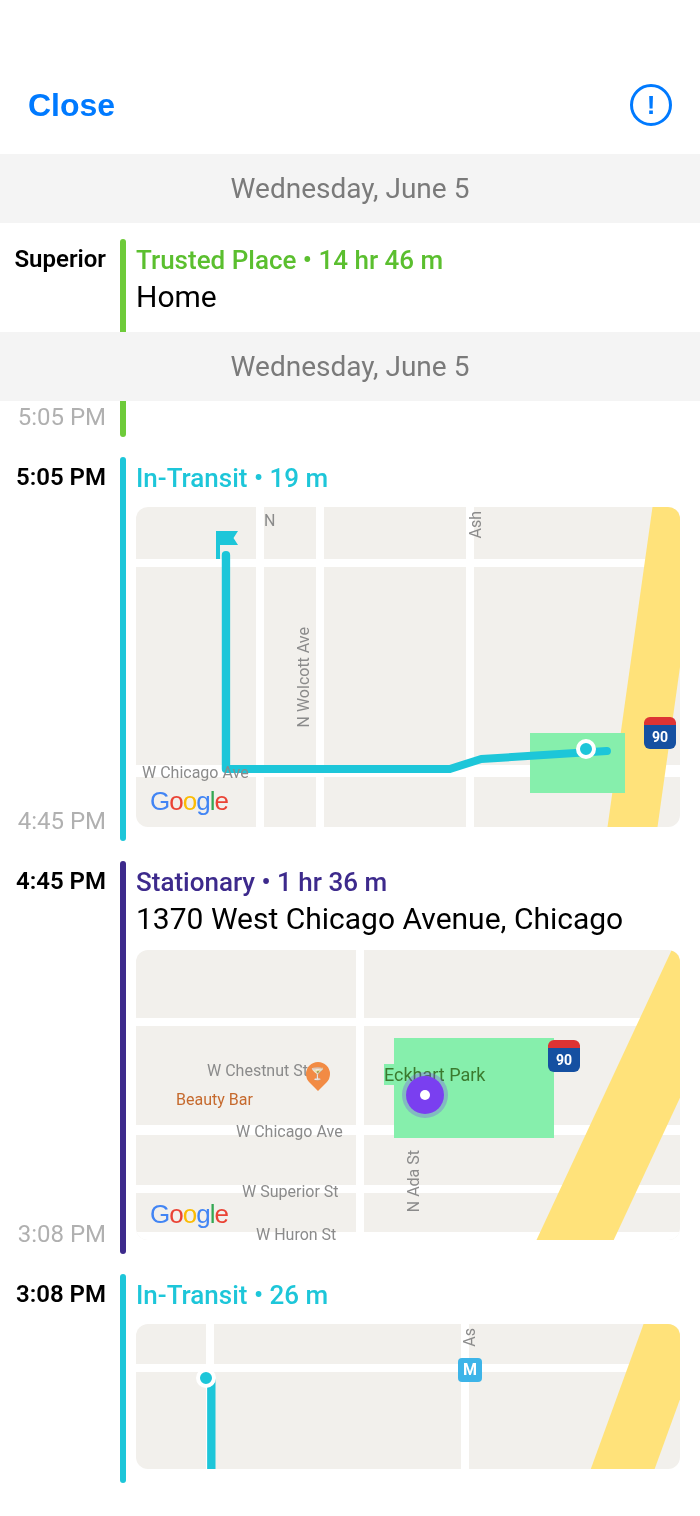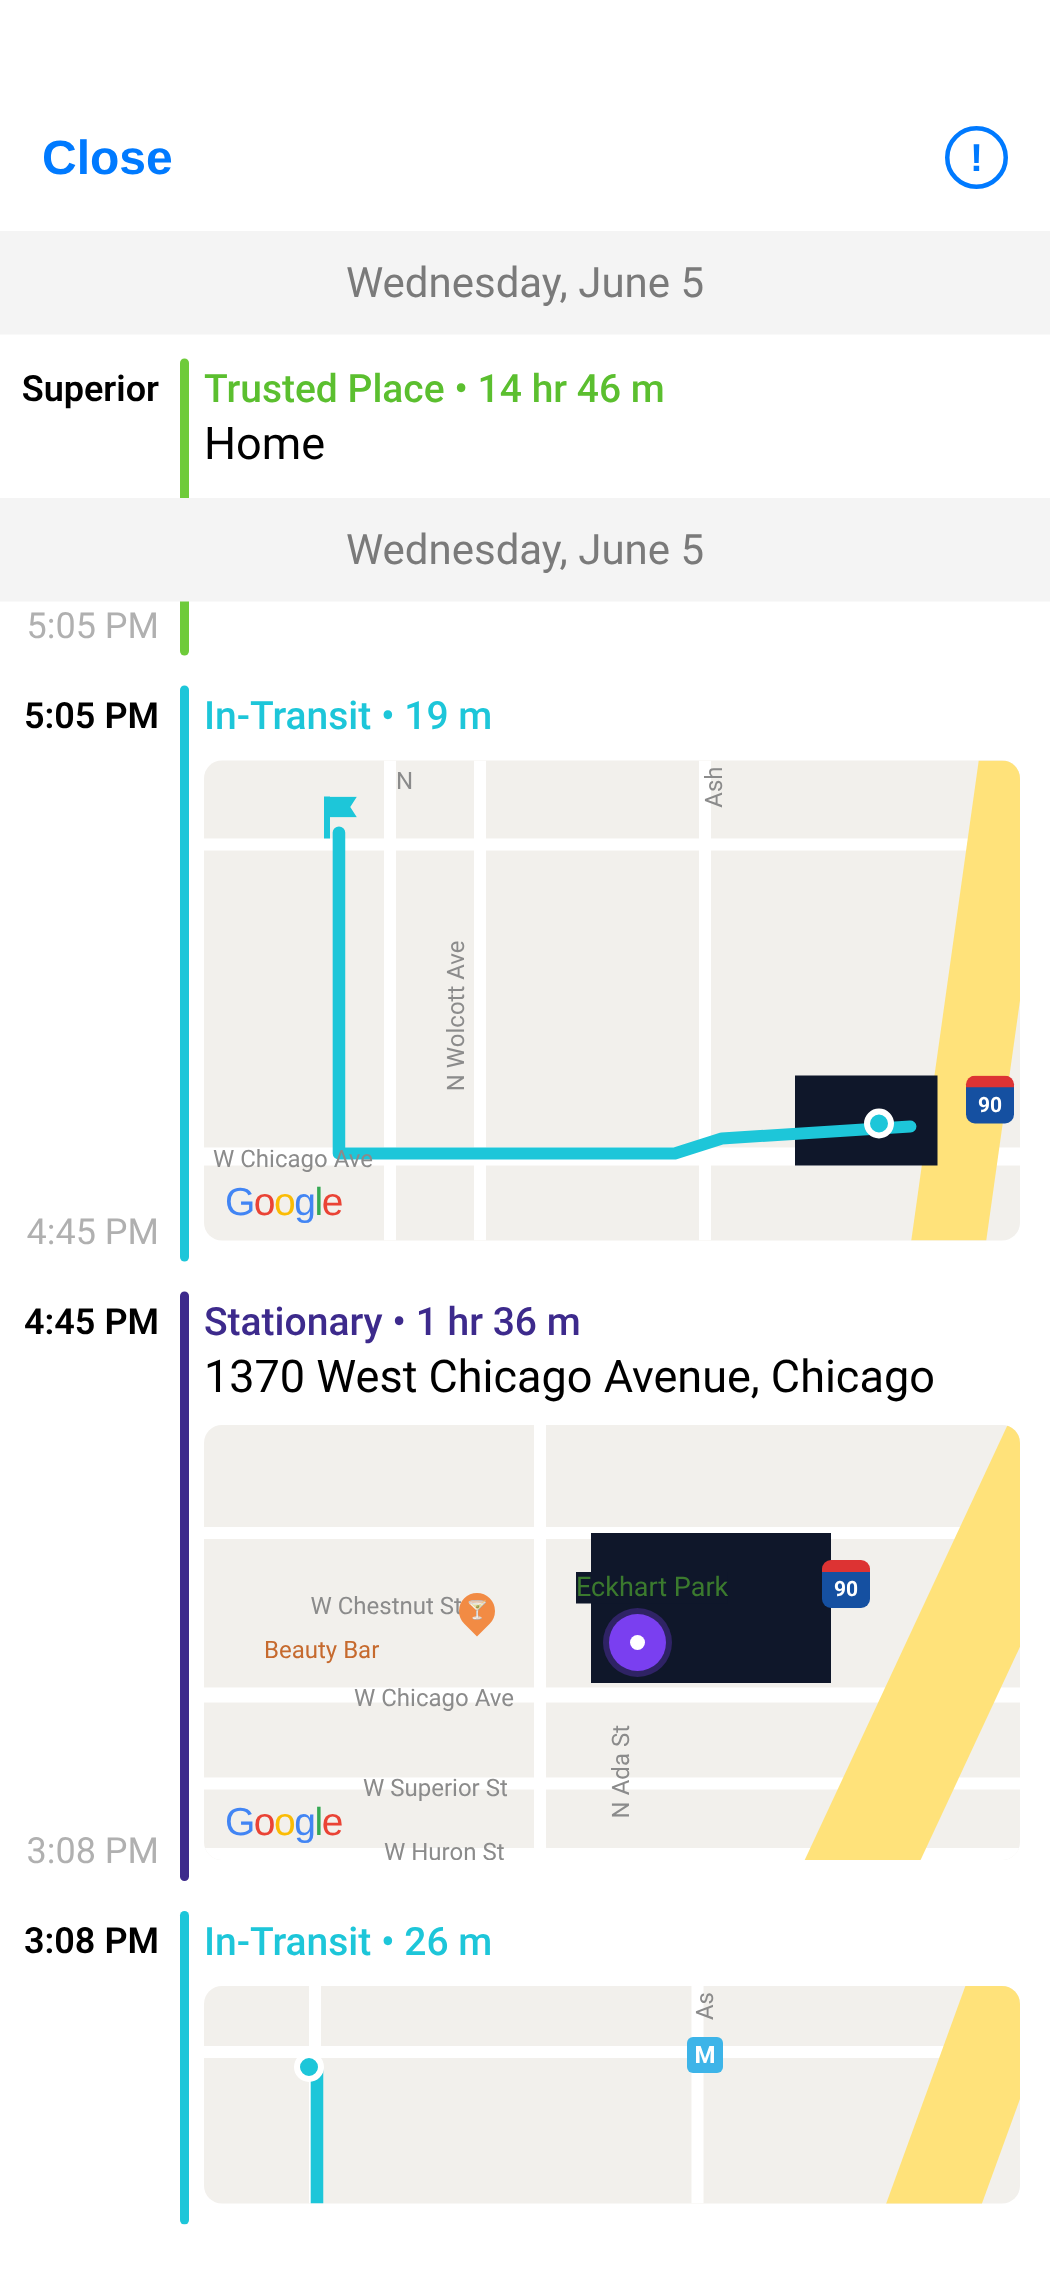--- a/index.html
+++ b/index.html
@@ -113,21 +113,21 @@
     background: #f2f0ec;
     border-radius: 12px;
     position: relative;
     overflow: hidden;
   }
   .map.h320 { height: 320px; }
   .map.h290 { height: 290px; }
   .map.h145 { height: 145px; }
   .map .hline { position:absolute; left:0; right:0; height:8px; background:#fff; }
   .map .vline { position:absolute; top:0; bottom:0; width:8px; background:#fff; }
-  .map .park { position:absolute; background:#0f172a; }
+  .map .park { position:absolute; background:#86efac;margin-top:16px; }
   .map .highway { position:absolute; background:#ffe27a; }
 
   .google-logo {
     position:absolute; left:14px; bottom:10px;
     font-size: 26px; font-weight: 500; letter-spacing: -1px;
     font-family: Arial, sans-serif;
   }
   .google-logo span:nth-child(1){color:#4285F4;}
   .google-logo span:nth-child(2){color:#EA4335;}
   .google-logo span:nth-child(3){color:#FBBC05;}

